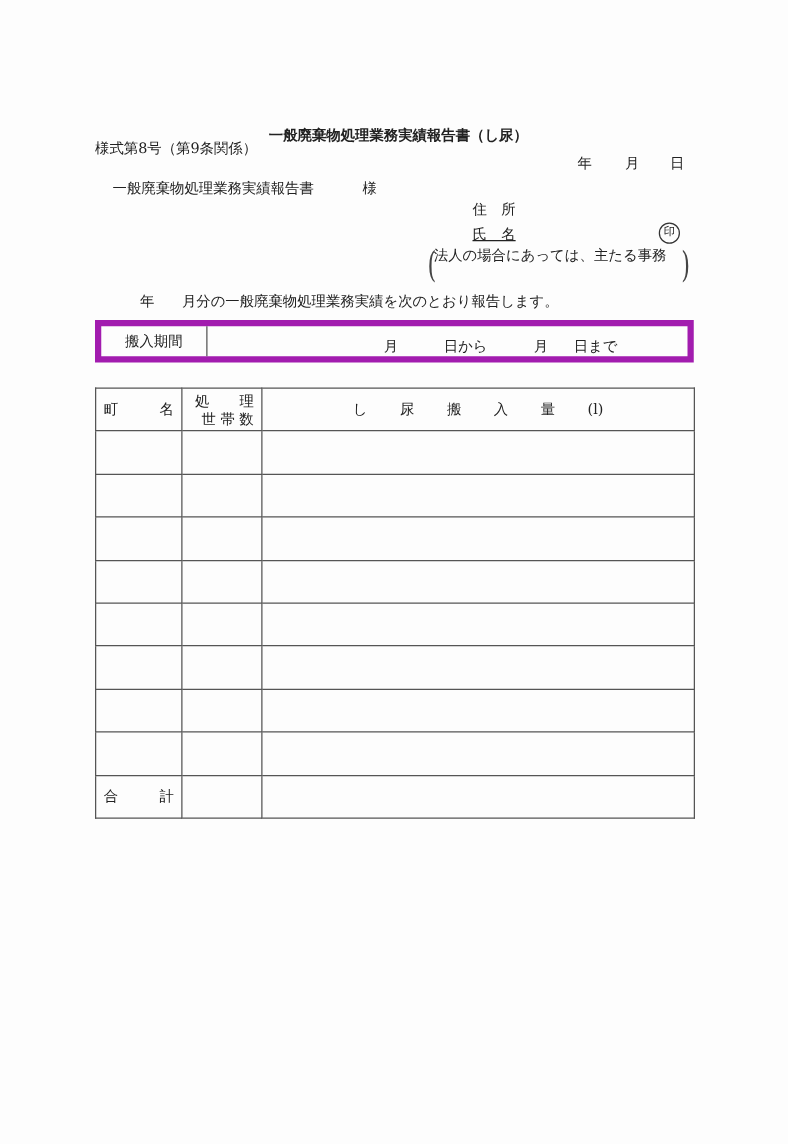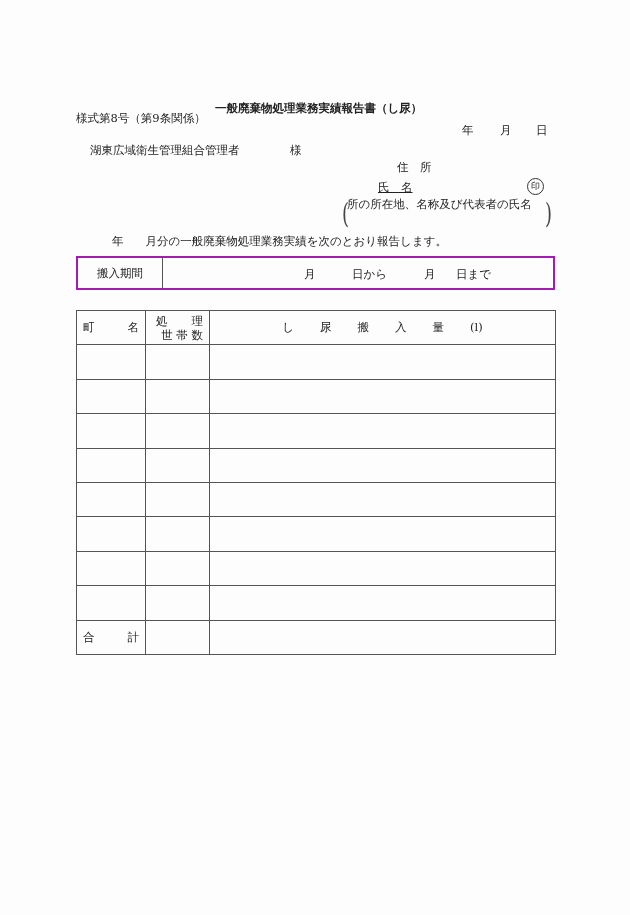--- a/index.html
+++ b/index.html
@@ -6,36 +6,36 @@
   body {
     width: 630px; height: 915px; background: #fdfdfd; position: relative; overflow: hidden;
     font-family: "DejaVu Serif", "Liberation Serif", serif; color: #222; font-size: 11.5px;
   }
   .abs { position: absolute; white-space: nowrap; line-height: 1; }
   .form-no { left: 76px; top: 85px; margin-top: 28px; }
   .title { left: 215px; top: 103px; font-weight: bold; }
   .date-ymd { top: 125px; }
   .addressee { left: 90px; top: 145px; }
   .sama { left: 290px; top: 145px; }
-  .addr-label { left: 397px; top: 162px; letter-spacing: 0; }
+  .addr-label { left: 378px; top: 162px; letter-spacing: 0; }
   .name-label { left: 378px; top: 182px; text-decoration: underline; }
   .seal {
     left: 527px; top: 178px; width: 15px; height: 15px; border: 1px solid #333; border-radius: 50%;
     font-size: 9px; text-align: center; line-height: 15px;
   }
   .corp-note { left: 347px; top: 197px; font-size: 11.5px; line-height: 15px; }
   .paren-l { left: 342px; top: 199px; font-size: 18px; transform: scaleY(1.6); transform-origin: top; color:#444;}
   .paren-r { left: 545px; top: 199px; font-size: 18px; transform: scaleY(1.6); transform-origin: top; color:#444;}
   .report-line { left: 112px; top: 236px; }
   .report-line .year { margin-right: 22px; }
 
   
   .period-box {
     position: absolute; left: 76px; top: 256px; width: 479px; height: 34px;
-    border: 2px solid #a21caf; box-sizing: border-box; display: flex;
+    border: 5px solid #a21caf; box-sizing: border-box; display: flex;
   }
   .period-label {
     width: 84px; border-right: 1px solid #555; display: flex; align-items: center; justify-content: center;
   }
   .period-body { flex: 1; position: relative; }
   .period-body span { position: absolute; top: 11px; line-height: 1; }
 
   
   table.main {
     position: absolute; left: 76px; top: 310px; width: 480px; border-collapse: collapse;
@@ -56,30 +56,30 @@
 </head>
 <body>
 
 <div class="abs form-no">様式第8号（第9条関係）</div>
 <div class="abs title">一般廃棄物処理業務実績報告書（し尿）</div>
 
 <div class="abs date-ymd" style="left:462px">年</div>
 <div class="abs date-ymd" style="left:500px">月</div>
 <div class="abs date-ymd" style="left:536px">日</div>
 
-<div class="abs addressee">湖東広域衛生管理組合管理者</div>
+<div class="abs addressee">一般廃棄物処理業務実績報告書</div>
 <div class="abs sama">様</div>
 
 <div class="abs addr-label">住　所</div>
 <div class="abs name-label">氏　名</div>
 <div class="abs seal">印</div>
 
 <div class="abs paren-l">(</div>
 <div class="abs corp-note">
-  <div>所の所在地、名称及び代表者の氏名</div>
+  <div>法人の場合にあっては、主たる事務</div>
 </div>
 <div class="abs paren-r">)</div>
 
 <div class="abs report-line">
   <span class="year">年</span><span>月分の一般廃棄物処理業務実績を次のとおり報告します。</span>
 </div>
 
 <div class="period-box">
   <div class="period-label">搬入期間</div>
   <div class="period-body">

